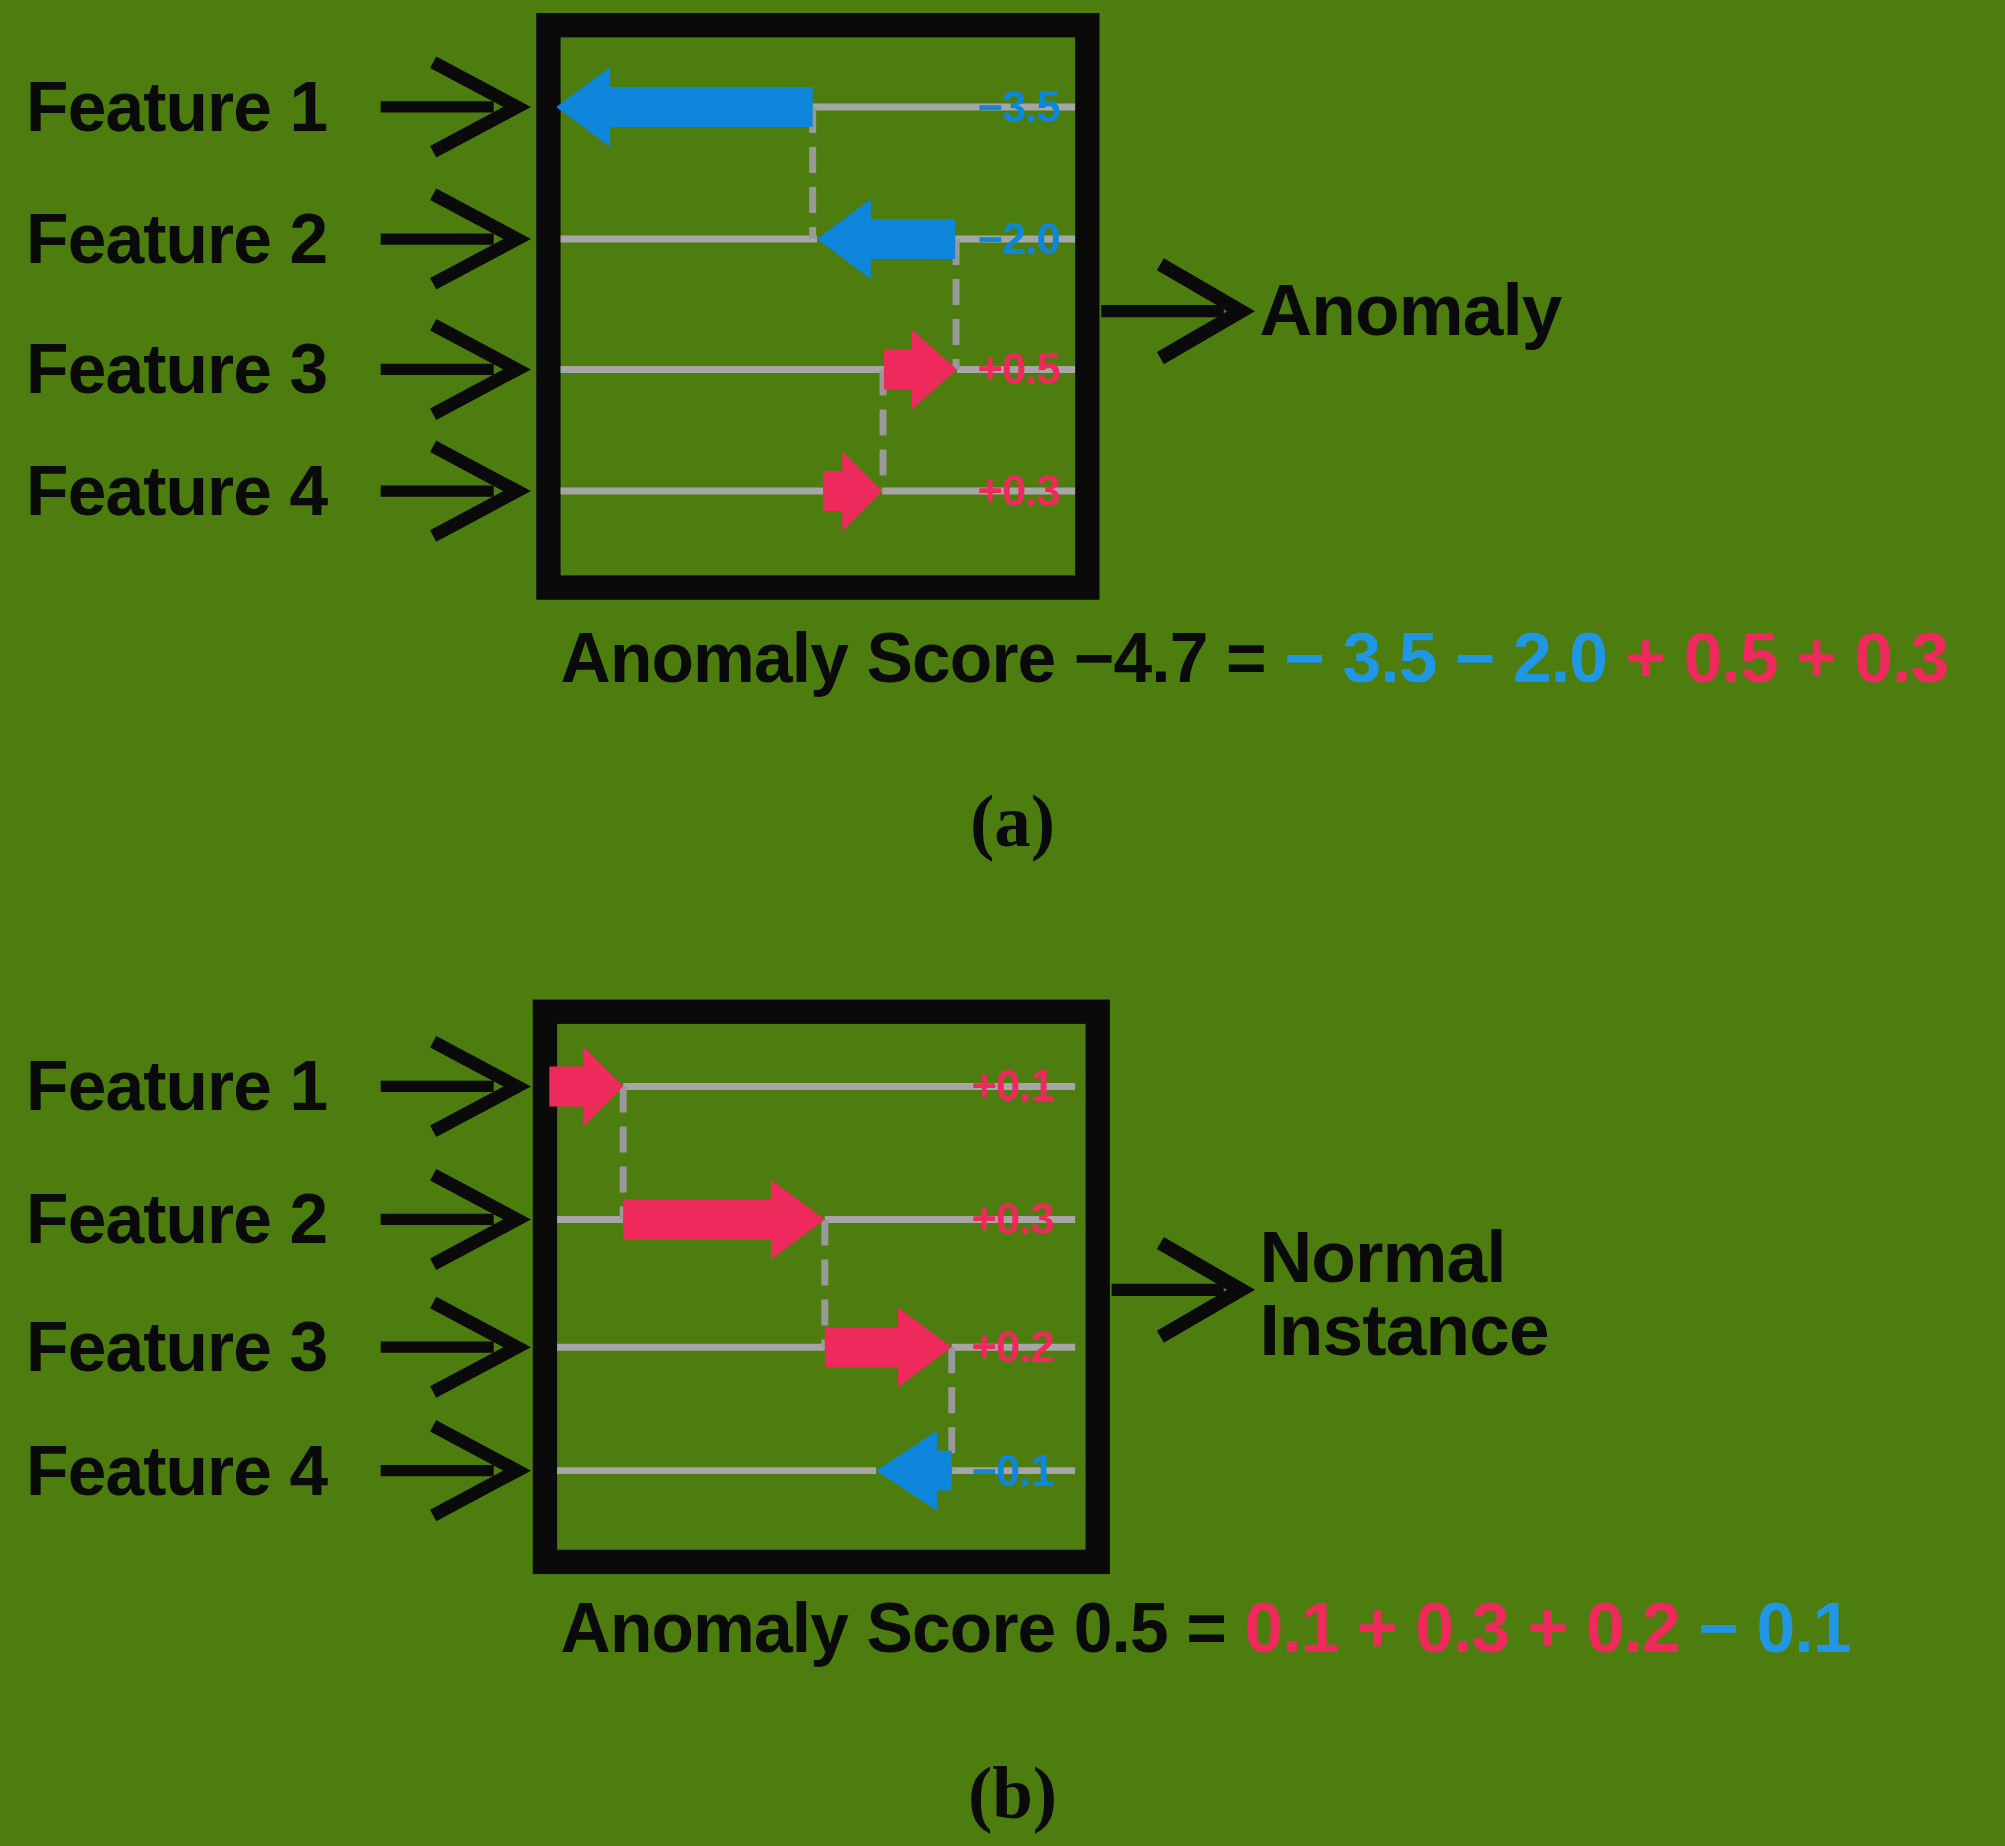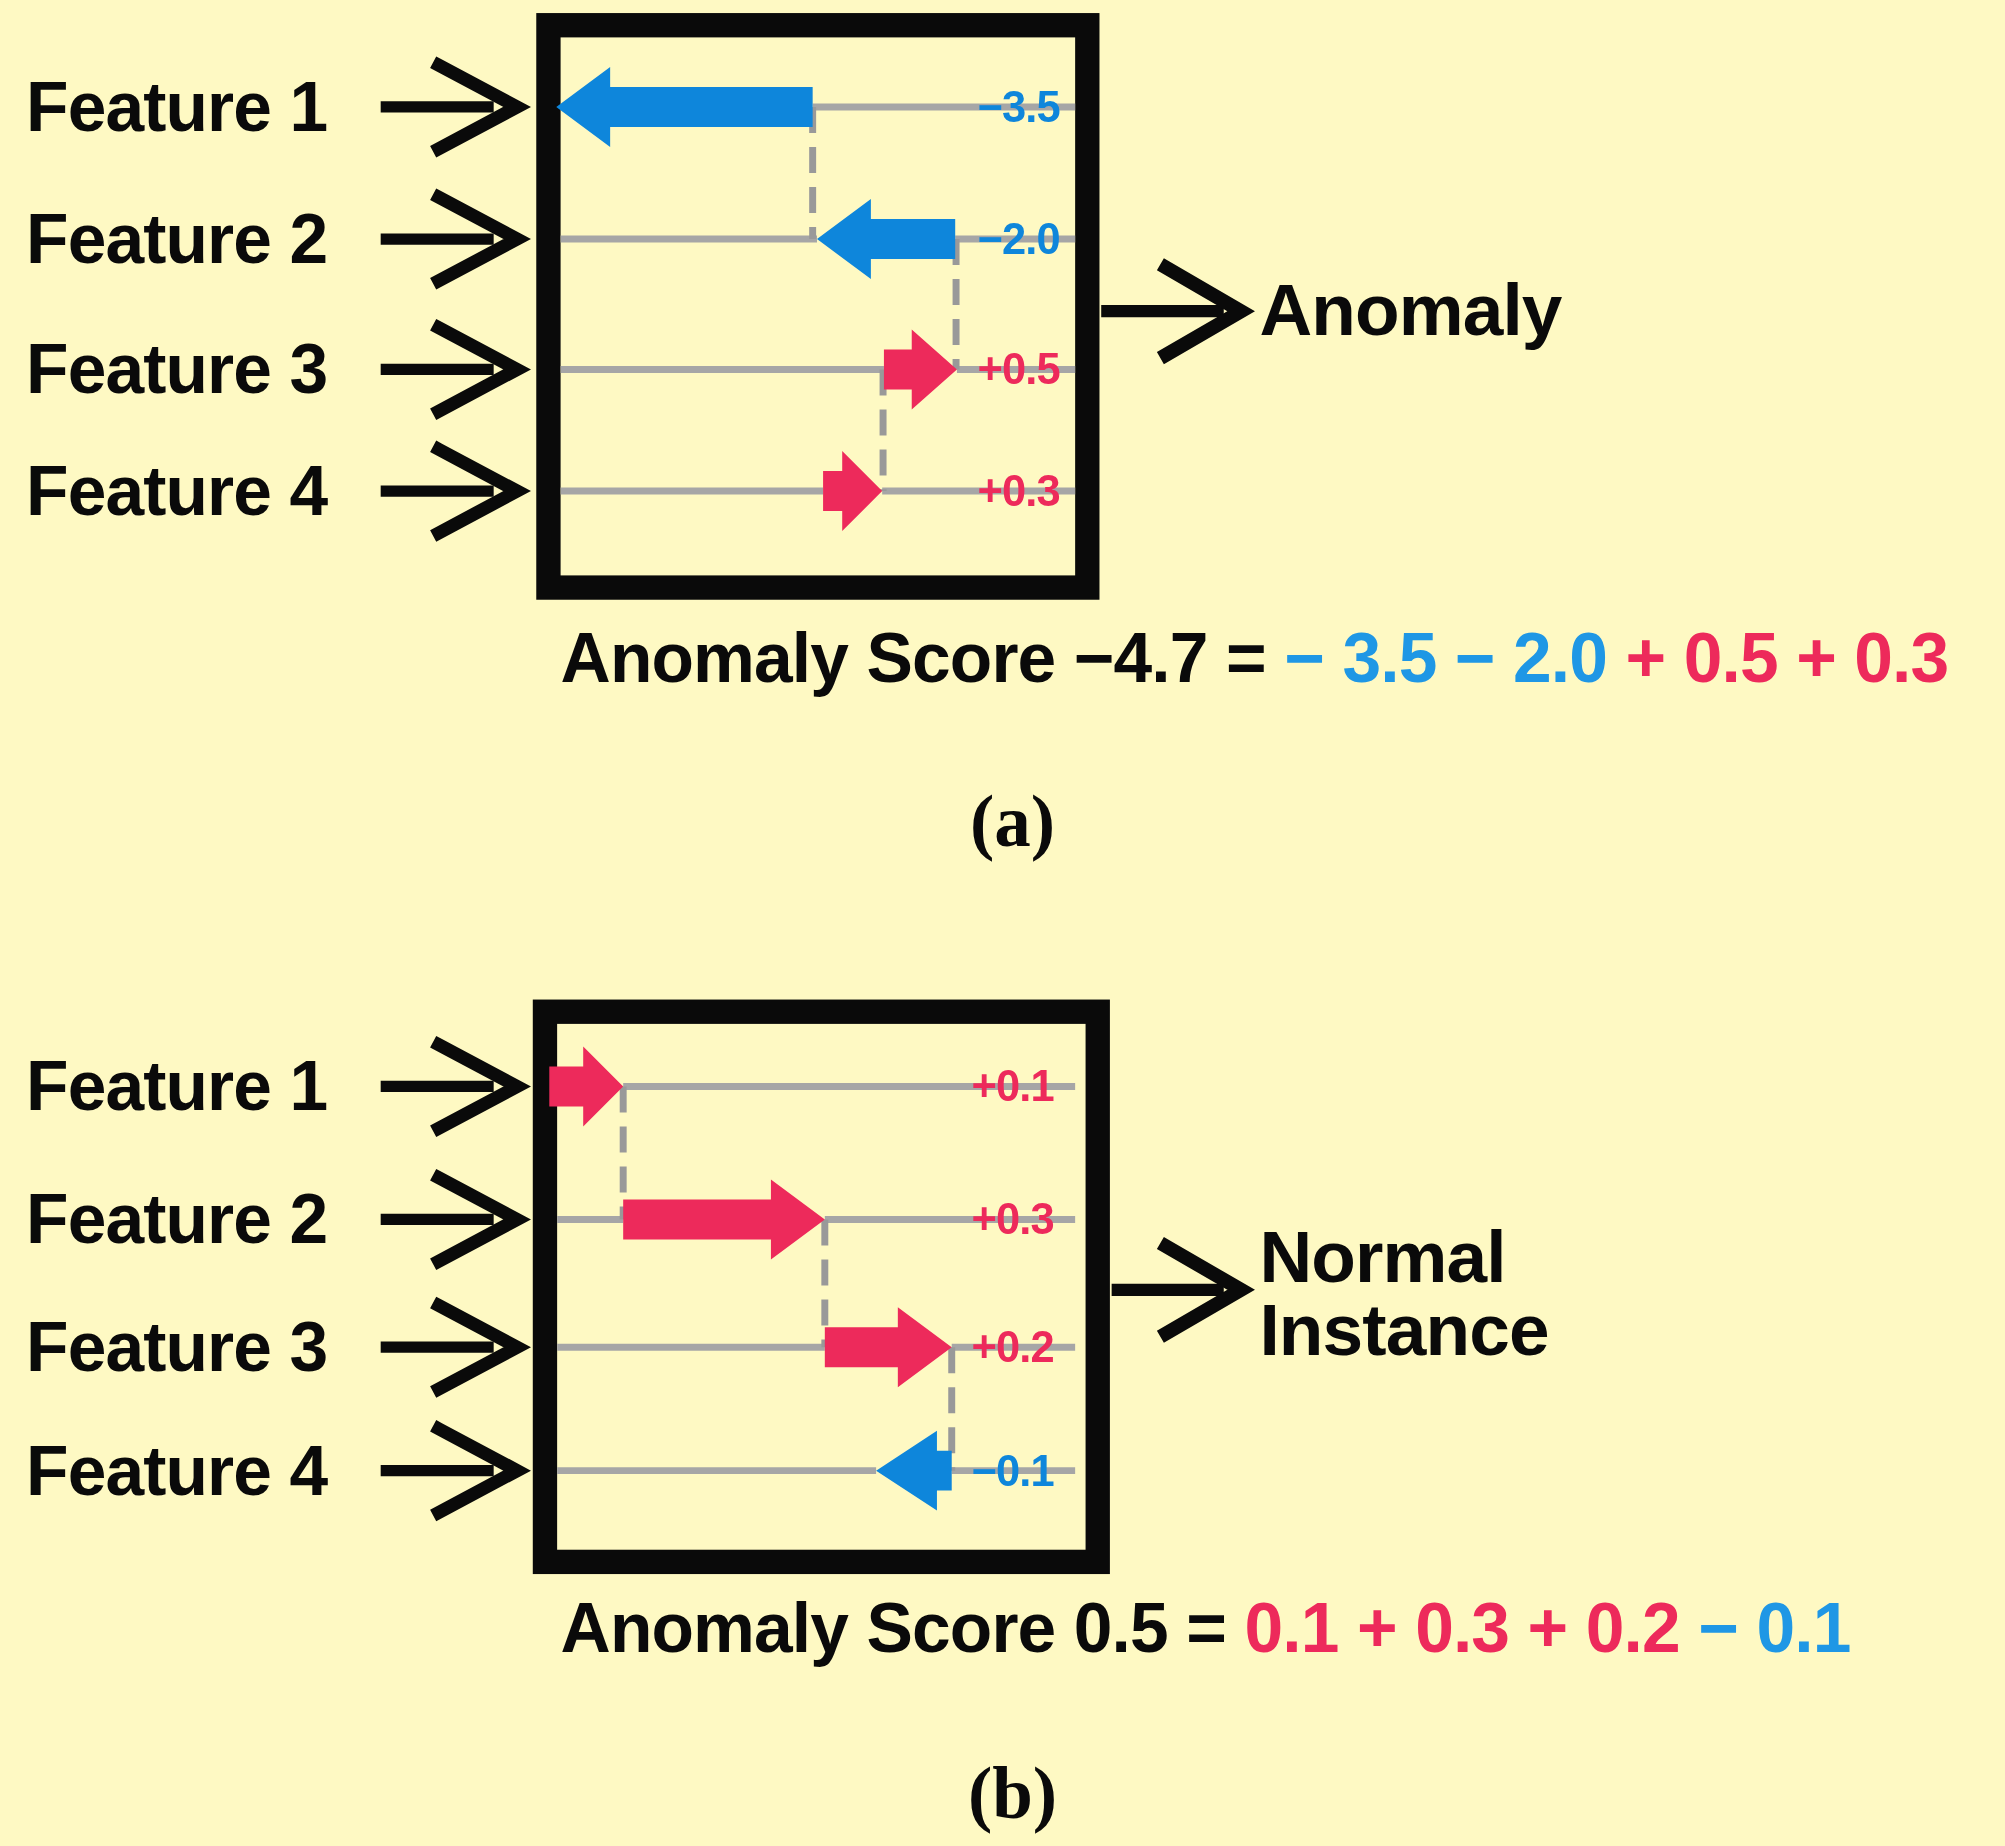--- a/index.html
+++ b/index.html
@@ -1,16 +1,16 @@
 <!DOCTYPE html>
 <html style="font-size:14px"><head>
 <meta charset="utf-8">
 <style>
   html,body{margin:0;padding:0;background:#ffffff;}
-  .canvas{width:2006px;height:1847px;background:#fef9c3;position:relative;}
+  .canvas{width:2006px;height:1847px;background:#4d7c0f;position:relative;}
   svg{display:block;}
   
   .pos{fill:#ED2A5B;}
   .neg{fill:#0E86DB;}
   .gline{stroke:#A6A6A6;stroke-width:8;fill:none;}
   .dline{stroke:#999999;stroke-width:8;fill:none;stroke-dasharray:30 16;}
   .box{fill:none;stroke:#0A0A0A;stroke-width:28;}
   .ioshaft{stroke:#0A0A0A;stroke-width:13;fill:none;}
   .iochev{stroke:#0A0A0A;stroke-width:15;fill:none;stroke-linecap:square;}
   .outshaft{stroke:#0A0A0A;stroke-width:14;fill:none;}

